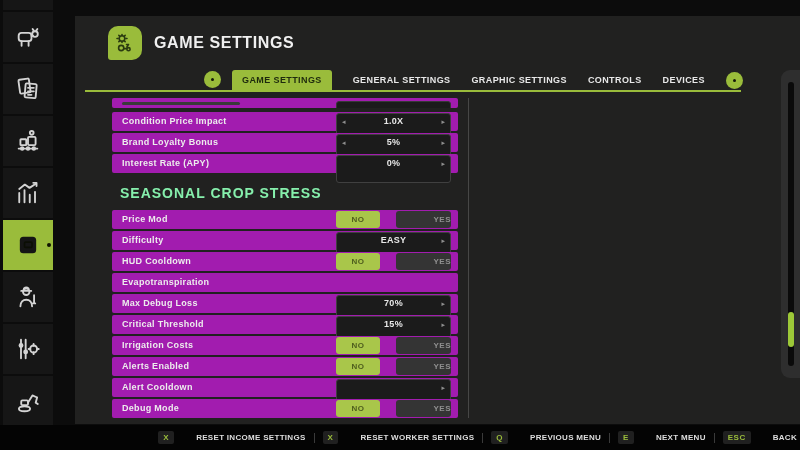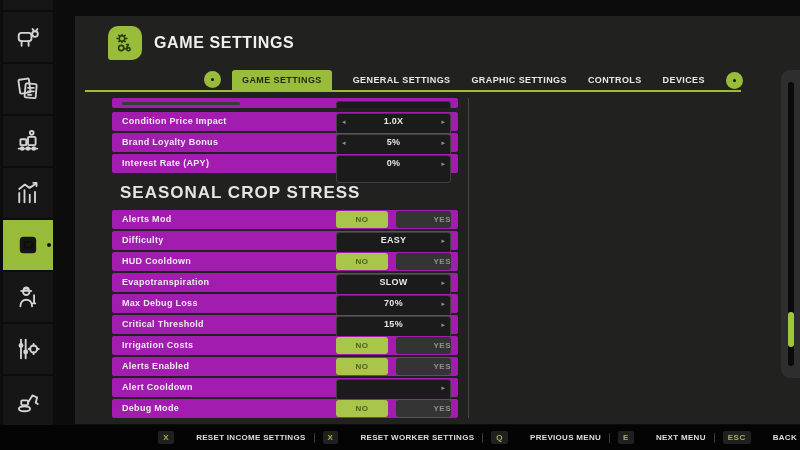--- a/index.html
+++ b/index.html
@@ -76,40 +76,40 @@
     color:#ededed; font-size:9px; font-weight:bold; letter-spacing:.3px; white-space:nowrap;
   }
   .srow.partial-row { height:10px; margin-bottom:4px; overflow:hidden; }
   .greek { position:absolute; left:10px; top:4px; width:118px; height:3px; background:#3a3a39; border-radius:2px; }
   .stub-box {
     position:absolute; left:224px; top:3px; width:115px; height:12px;
     background:#1b1b1b; border:1px solid #383838; border-radius:3px;
   }
   .section-header {
     height:35px; display:flex; align-items:center;
-    color:#e5e5e5; font-size:17px; font-weight:600; letter-spacing:1px; padding-left:8px;
+    color:#86efac; font-size:14px; font-weight:600; letter-spacing:1px; padding-left:8px;
     white-space:nowrap;
   }
   .ctrl-select {
     position:absolute; left:224px; top:1px; width:115px; height:28px;
     background:#1b1b1b; border:1px solid #404040; border-radius:3px;
   }
   .ctrl-select .val {
     position:absolute; left:0; right:0; top:0; height:15px; line-height:15px;
     text-align:center; color:#e8e8e8; font-size:9px; font-weight:bold; letter-spacing:.3px;
   }
   .arrow { position:absolute; top:0; height:15px; line-height:15px; color:#8f8f8f; font-size:7px; }
   .arrow.left { left:5px; } .arrow.right { right:5px; }
   .ctrl-toggle { position:absolute; left:224px; top:1px; width:227px; height:17px; }
   .topt {
     position:absolute; top:0; height:17px; line-height:17px; text-align:center;
     font-size:8px; font-weight:bold; letter-spacing:.5px; border-radius:3px;
     background:#343434; color:#8f8f8f;
   }
-  .topt.o0 { left:0; width:52px; } .topt.o1 { left:60px; width:55px;text-align:right; }
+  .topt.o0 { left:0; width:44px; } .topt.o1 { left:60px; width:55px;text-align:right; }
   .topt.on { background:#a9c64a; color:#4f5e1e; }
 
   #list-divider { position:absolute; left:393px; top:82px; width:1px; height:320px; background:#474746; }
 
   
   #scrollbar { position:absolute; right:0; top:54px; width:19px; height:308px;
     background:#2e2e2e; border-radius:9px 0 0 9px; }
   #scroll-track { position:absolute; left:7px; top:12px; width:6px; height:284px;
     background:#0a0a0a; border-radius:3px; }
   #scroll-thumb { position:absolute; left:0; top:230px; width:6px; height:35px;
@@ -259,21 +259,21 @@
       </div>
       <div class="srow">
         <span class="srow-label">Interest Rate (APY)</span>
         <div class="ctrl-select">
           <span class="val">0%</span>
           <span class="arrow right">▸</span>
         </div>
       </div>
       <div class="section-header">SEASONAL CROP STRESS</div>
       <div class="srow">
-        <span class="srow-label">Alerts Mod</span>
+        <span class="srow-label">Price Mod</span>
         <div class="ctrl-toggle">
           <span class="topt o0 on">NO</span>
           <span class="topt o1">YES</span>
         </div>
       </div>
       <div class="srow">
         <span class="srow-label">Difficulty</span>
         <div class="ctrl-select">
           <span class="val">EASY</span>
           <span class="arrow right">▸</span>
@@ -281,24 +281,20 @@
       </div>
       <div class="srow">
         <span class="srow-label">HUD Cooldown</span>
         <div class="ctrl-toggle">
           <span class="topt o0 on">NO</span>
           <span class="topt o1">YES</span>
         </div>
       </div>
       <div class="srow">
         <span class="srow-label">Evapotranspiration</span>
-        <div class="ctrl-select">
-          <span class="val">SLOW</span>
-          <span class="arrow right">▸</span>
-        </div>
       </div>
       <div class="srow">
         <span class="srow-label">Max Debug Loss</span>
         <div class="ctrl-select">
           <span class="val">70%</span>
           <span class="arrow right">▸</span>
         </div>
       </div>
       <div class="srow">
         <span class="srow-label">Critical Threshold</span>

